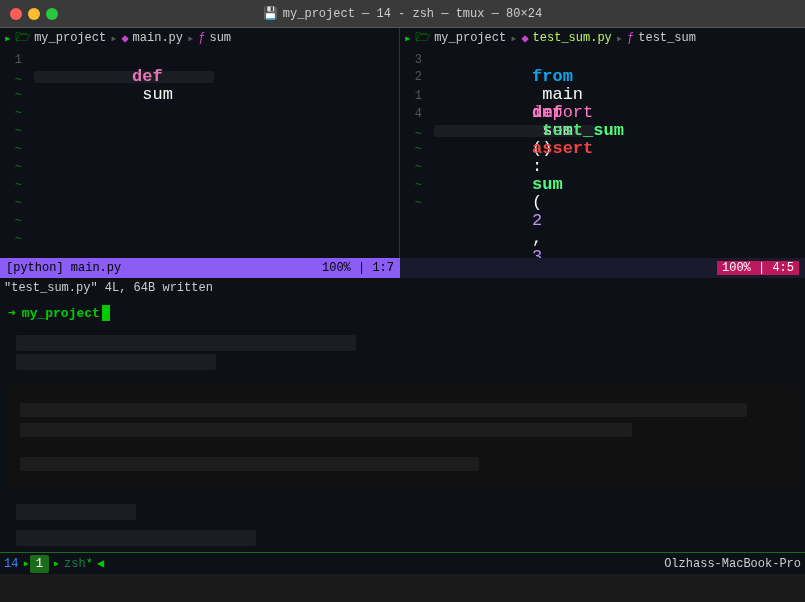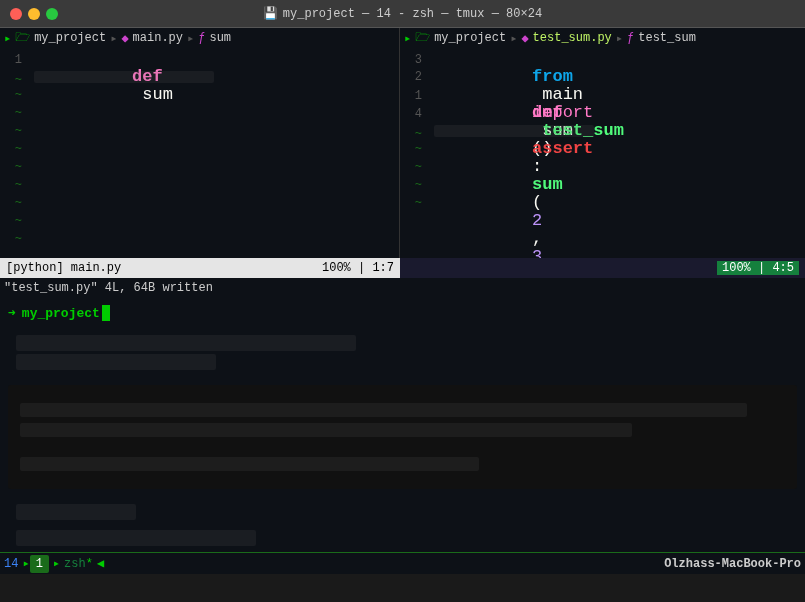--- a/index.html
+++ b/index.html
@@ -189,48 +189,47 @@
       color: #fff;
       padding: 2px 6px;
       border-radius: 2px;
       margin-right: 4px;
     }
     .tmux-shell { color: #15803d; margin-left: 4px; }
     .tmux-star { color: #00cc00; }
     .tmux-right {
       margin-left: auto;
       color: #ccc;
-      font-weight: bold;
     }
 
     
     .statusbars-row {
       display: flex;
       height: 20px;
     }
     .statusbar-left-pane {
       width: 400px;
-      background: #e5e5e5;
+      background: #8b5cf6;
       color: #000;
       font-size: 12px;
       display: flex;
       align-items: center;
       padding: 0 6px;
     }
     .statusbar-right-pane {
       flex: 1;
       background: #1a1a2e;
       color: #ccc;
       font-size: 12px;
       display: flex;
       align-items: center;
       padding: 0 6px;
     }
     .statusbar-right-pane .pos-highlight {
-      background: #15803d;
+      background: #be185d;
       color: #fff;
       padding: 0 5px;
       margin-left: auto;
     }
 
     .written-row {
       height: 20px;
       background: #0d1117;
       color: #ccc;
       font-size: 12px;

